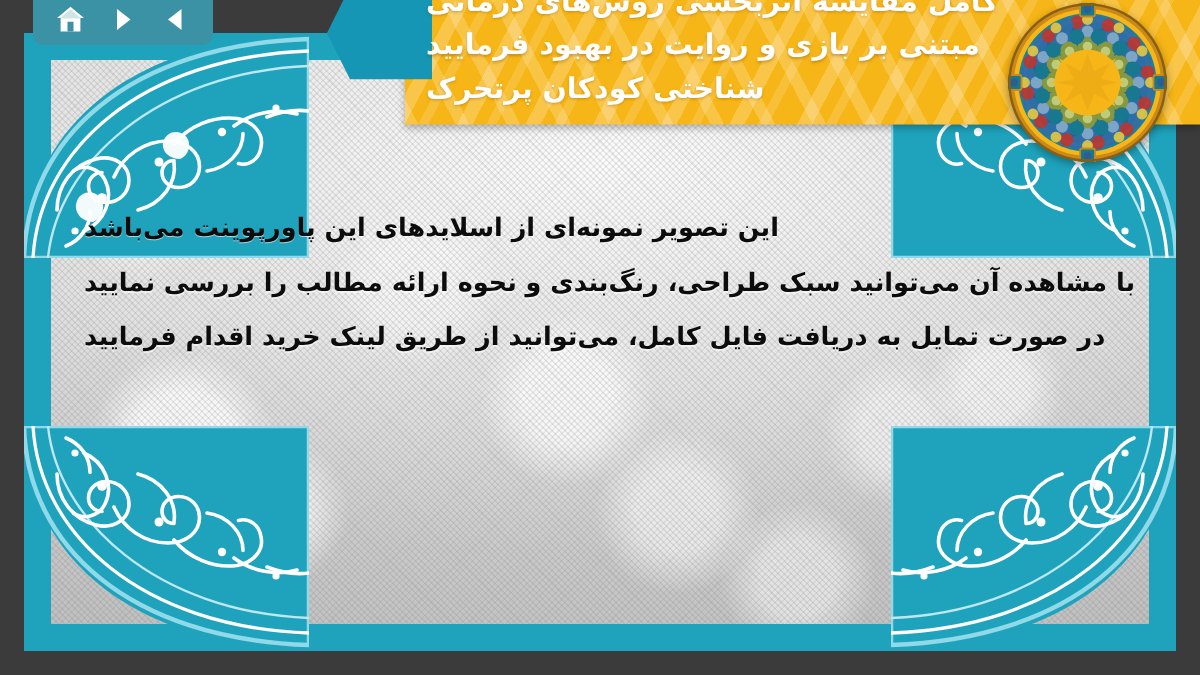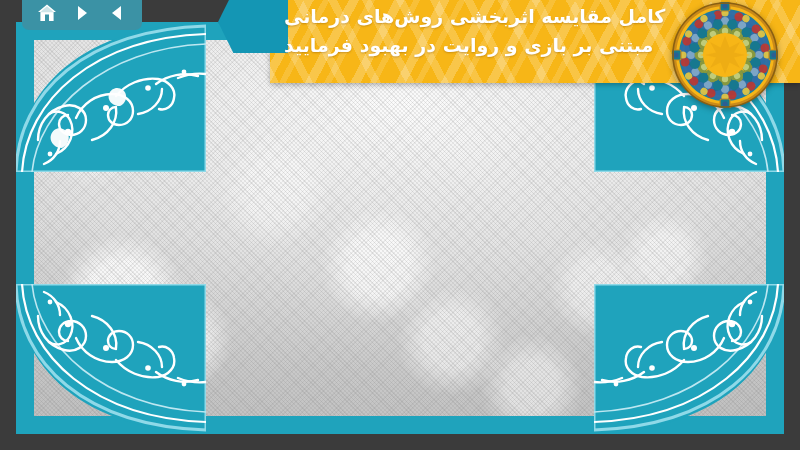--- a/index.html
+++ b/index.html
@@ -316,28 +316,34 @@
         <g fill="#ffffff">
           <circle cx="52" cy="110" r="3.2"></circle>
           <circle cx="90" cy="86" r="3"></circle>
           <circle cx="132" cy="66" r="2.8"></circle>
           <circle cx="34" cy="132" r="2.4"></circle>
           <circle cx="168" cy="50" r="2.4"></circle>
         </g>
       </svg>
     </div>
 
+    <div class="body-text">
+      <div class="bline">این تصویر نمونه‌ای از اسلایدهای این پاورپوینت می‌باشد</div>
+      <div class="bline">با مشاهده آن می‌توانید سبک طراحی، رنگ‌بندی و نحوه ارائه مطالب را بررسی نمایید</div>
+      <div class="bline">در صورت تمایل به دریافت فایل کامل، می‌توانید از طریق لینک خرید اقدام فرمایید</div>
+    </div>
   </div>
 
   <div class="banner-wrap">
     <div class="banner-yellow"></div>
     <div class="banner-teal"></div>
     <div class="banner-title">
       <div class="tline">کامل مقایسه اثربخشی روش‌های درمانی</div>
       <div class="tline">مبتنی بر بازی و روایت در بهبود فرمایید</div>
+      <div class="tline">شناختی کودکان پرتحرک</div>
     </div>
   </div>
 
   <div class="mandala">
     <svg viewBox="0 0 106 106" width="106" height="106" aria-hidden="true">
       <defs>
         <g id="petal">
           <circle cx="0" cy="-34" r="7.5" fill="#2f6fa8"></circle>
           <circle cx="0" cy="-34" r="4" fill="#7fa8c8"></circle>
           <circle cx="0" cy="-24" r="6.5" fill="#8a9a3c"></circle>

